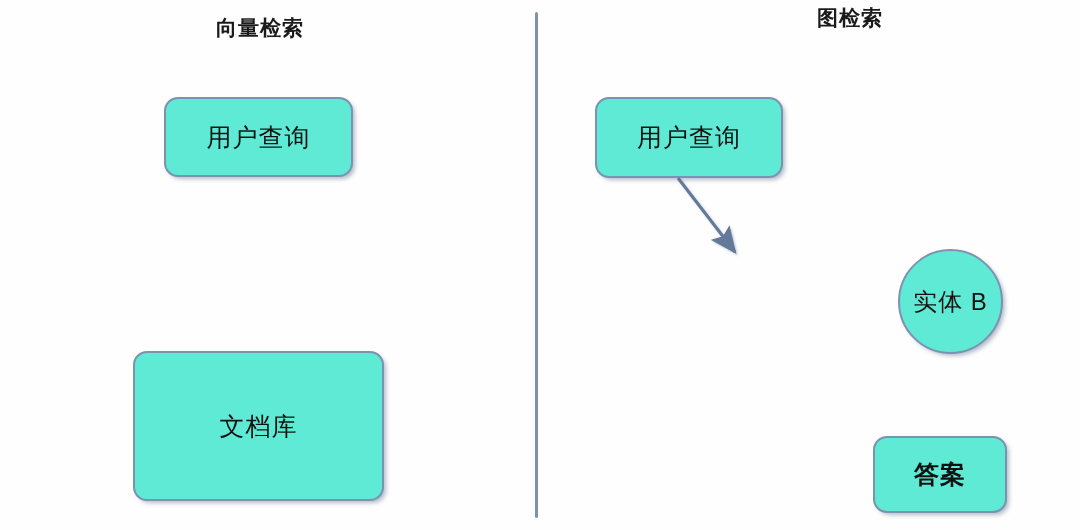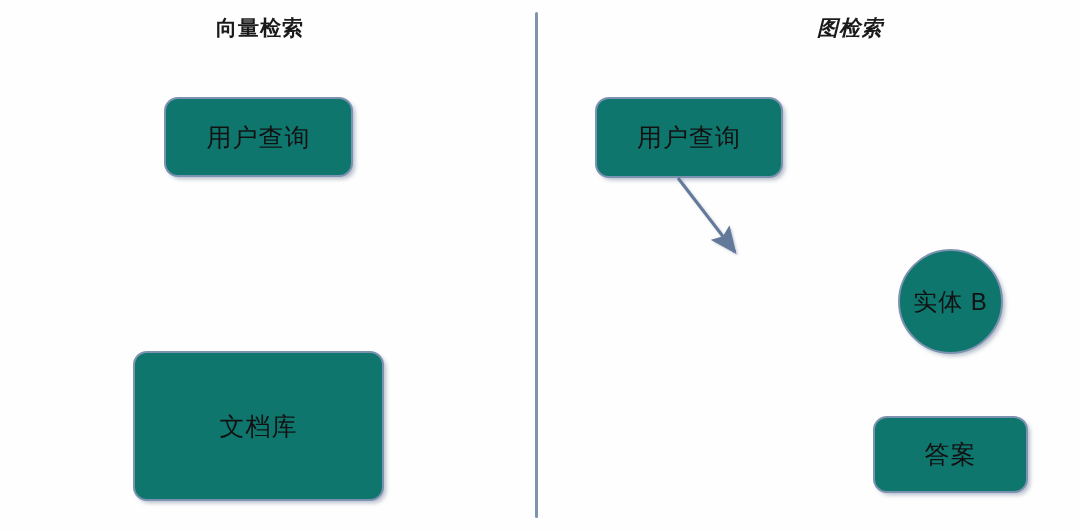--- a/index.html
+++ b/index.html
@@ -22,38 +22,38 @@
   .panel-title {
     position: absolute;
     font-size: 21px;
     font-weight: bold;
     color: #1a1a1a;
     letter-spacing: 1px;
     white-space: nowrap;
     text-align: center;
   }
   #title-left  { left: 100px;  top: 14px; width: 320px; }
-  #title-right { left: 690px;  top: 14px; width: 320px; font-style: italic; }
+  #title-right { left: 690px;  top: 4px; width: 320px; }
 
   
   #divider {
     position: absolute;
     left: 535px;
     top: 12px;
     width: 3px;
     height: 506px;
     background: #7e94ae;
     border-radius: 2px;
   }
 
   
   .node {
     position: absolute;
     box-sizing: border-box;
-    background: #0f766e;
+    background: #5eead4;
     border: 2px solid #7b92b0;
     box-shadow: 3px 3px 4px -1px rgba(90,110,140,0.45);
     display: flex;
     align-items: center;
     justify-content: center;
     color: #111111;
     font-size: 25px;
     letter-spacing: 1px;
     white-space: nowrap;
   }
@@ -61,21 +61,21 @@
   .circle { border-radius: 50%; }
 
   
   #box-query-left  { left: 164px; top: 97px;  width: 189px; height: 80px; }
   #box-docstore    { left: 133px; top: 351px; width: 251px; height: 150px; text-align: right; }
 
   
   #box-query-right { left: 595px; top: 97px;  width: 188px; height: 81px; }
   #circle-entity-a { left: 696px; top: 258px; width: 105px; height: 105px; font-size: 24px; }
   #circle-entity-b { left: 898px; top: 249px; width: 105px; height: 105px; font-size: 24px; }
-  #box-answer      { left: 873px; top: 416px; width: 155px; height: 77px; }
+  #box-answer      { left: 873px; top: 436px; width: 134px; height: 77px; font-weight: bold; }
 
   
   #arrows {
     position: absolute;
     left: 0; top: 0;
     width: 1080px;
     height: 530px;
     pointer-events: none;
   }
 </style>

